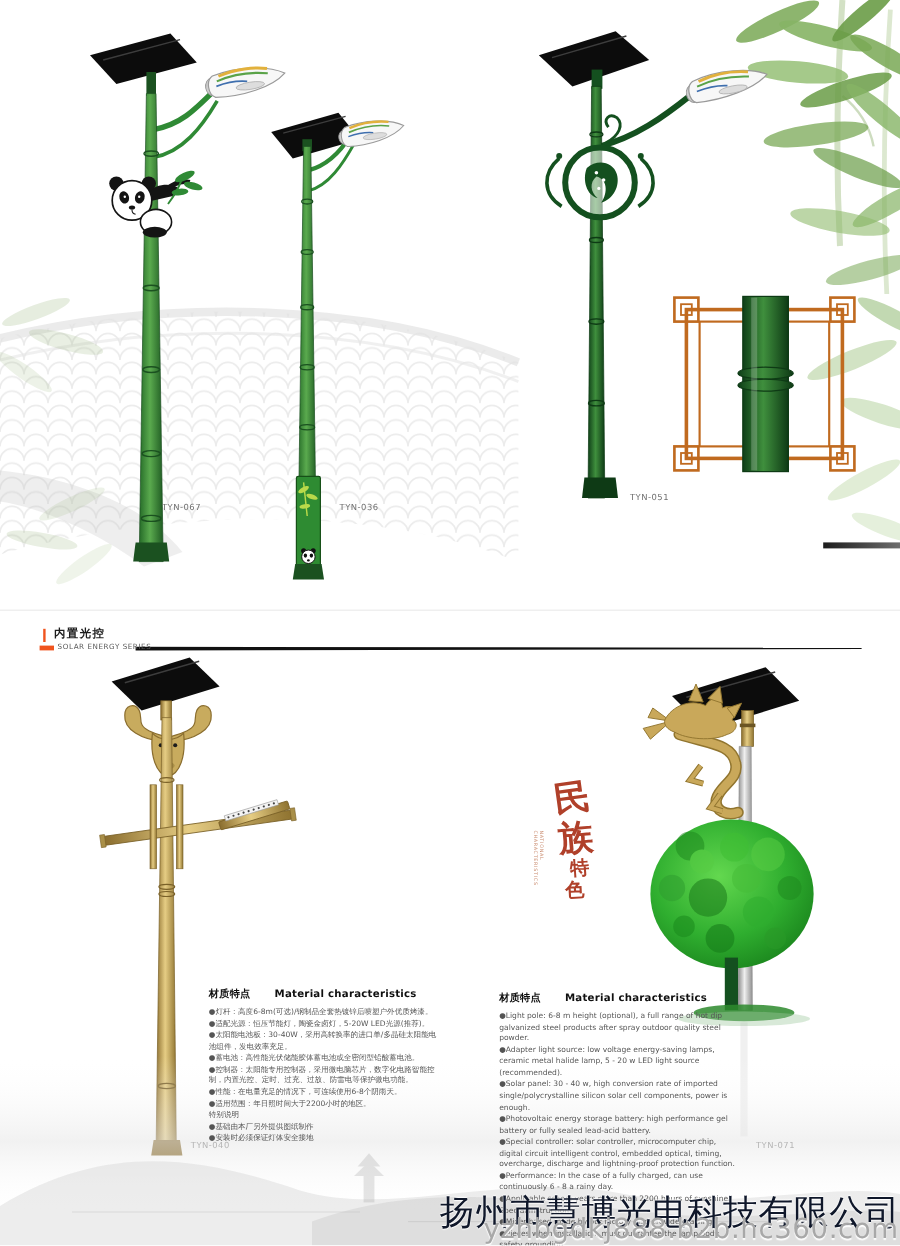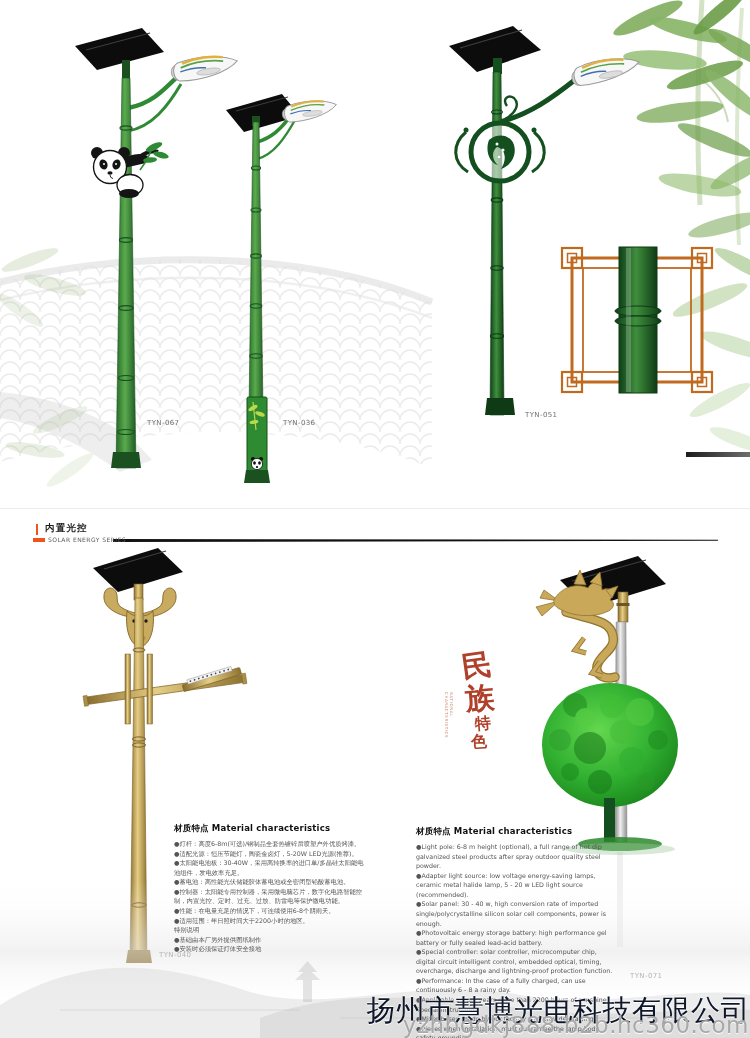--- a/index.html
+++ b/index.html
@@ -21,21 +21,21 @@
   .callig .ch{display:block;text-align:center;line-height:1.02;}
   .callig .ch:nth-child(1){font-size:30px;transform:rotate(-8deg);}
   .callig .ch:nth-child(2){font-size:29px;transform:rotate(-5deg) translateX(3px);margin-top:2px;}
   .callig .ch:nth-child(3){font-size:16px;transform:rotate(-4deg) translateX(6px);margin-top:3px;}
   .callig .ch:nth-child(4){font-size:16px;transform:rotate(-3deg) translateX(2px);margin-top:2px;}
   .callig-side{left:444px;top:692px;height:66px;writing-mode:vertical-rl;font-size:4px;
                letter-spacing:.6px;color:#c98a6d;}
   
   .mat{width:194px;color:#555;}
   .mat .mt{font-size:8.5px;font-weight:bold;color:#101010;letter-spacing:.2px;margin-bottom:4px;}
-  .mat .mt .en{margin-left:3px;}
+  .mat .mt .en{margin-left:20px;}
   .mat .ln{font-size:6.3px;line-height:1.52;color:#555;}
   .mat-cn{left:174px;top:823px;}
   .mat-en{left:416px;top:826px;width:198px;}
   
   .company{right:0;top:991px;font-size:29px;color:#0f172a;letter-spacing:.5px;
            text-shadow:0 1px 1px #fff,0 -1px 1px #fff;white-space:nowrap;}
   .weburl{right:1px;top:1012px;font-size:23px;color:#a8a8a8;letter-spacing:.5px;
           text-shadow:0 1px 1px #fff;white-space:nowrap;}
   .topline{left:0;top:508px;width:750px;height:1px;background:#ececec;}
 </style>
@@ -365,25 +365,25 @@
     </g>
   </svg>
 
   <div class="abs topline"></div>
 
   <div class="abs hdr-tick"></div>
   <div class="abs hdr-cn">内置光控</div>
   <div class="abs hdr-bar"></div>
   <div class="abs hdr-en">SOLAR ENERGY SERIES</div>
 
-  <div class="abs mlabel" style="left:135px;top:419px;padding-left:12px;">TYN-067</div>
+  <div class="abs mlabel" style="left:135px;top:419px;">TYN-067</div>
   <div class="abs mlabel" style="left:283px;top:419px;">TYN-036</div>
   <div class="abs mlabel" style="left:525px;top:411px;">TYN-051</div>
   <div class="abs mlabel light" style="left:159px;top:951px;">TYN-040</div>
-  <div class="abs mlabel light" style="left:630px;top:951px;margin-top:21px;">TYN-071</div>
+  <div class="abs mlabel light" style="left:630px;top:951px;">TYN-071</div>
 
   <div class="abs callig">
     <span class="ch">民</span>
     <span class="ch">族</span>
     <span class="ch">特</span>
     <span class="ch">色</span>
   </div>
   <div class="abs callig-side">NATIONAL CHARACTERISTICS</div>
 
   <div class="abs mat mat-cn">

